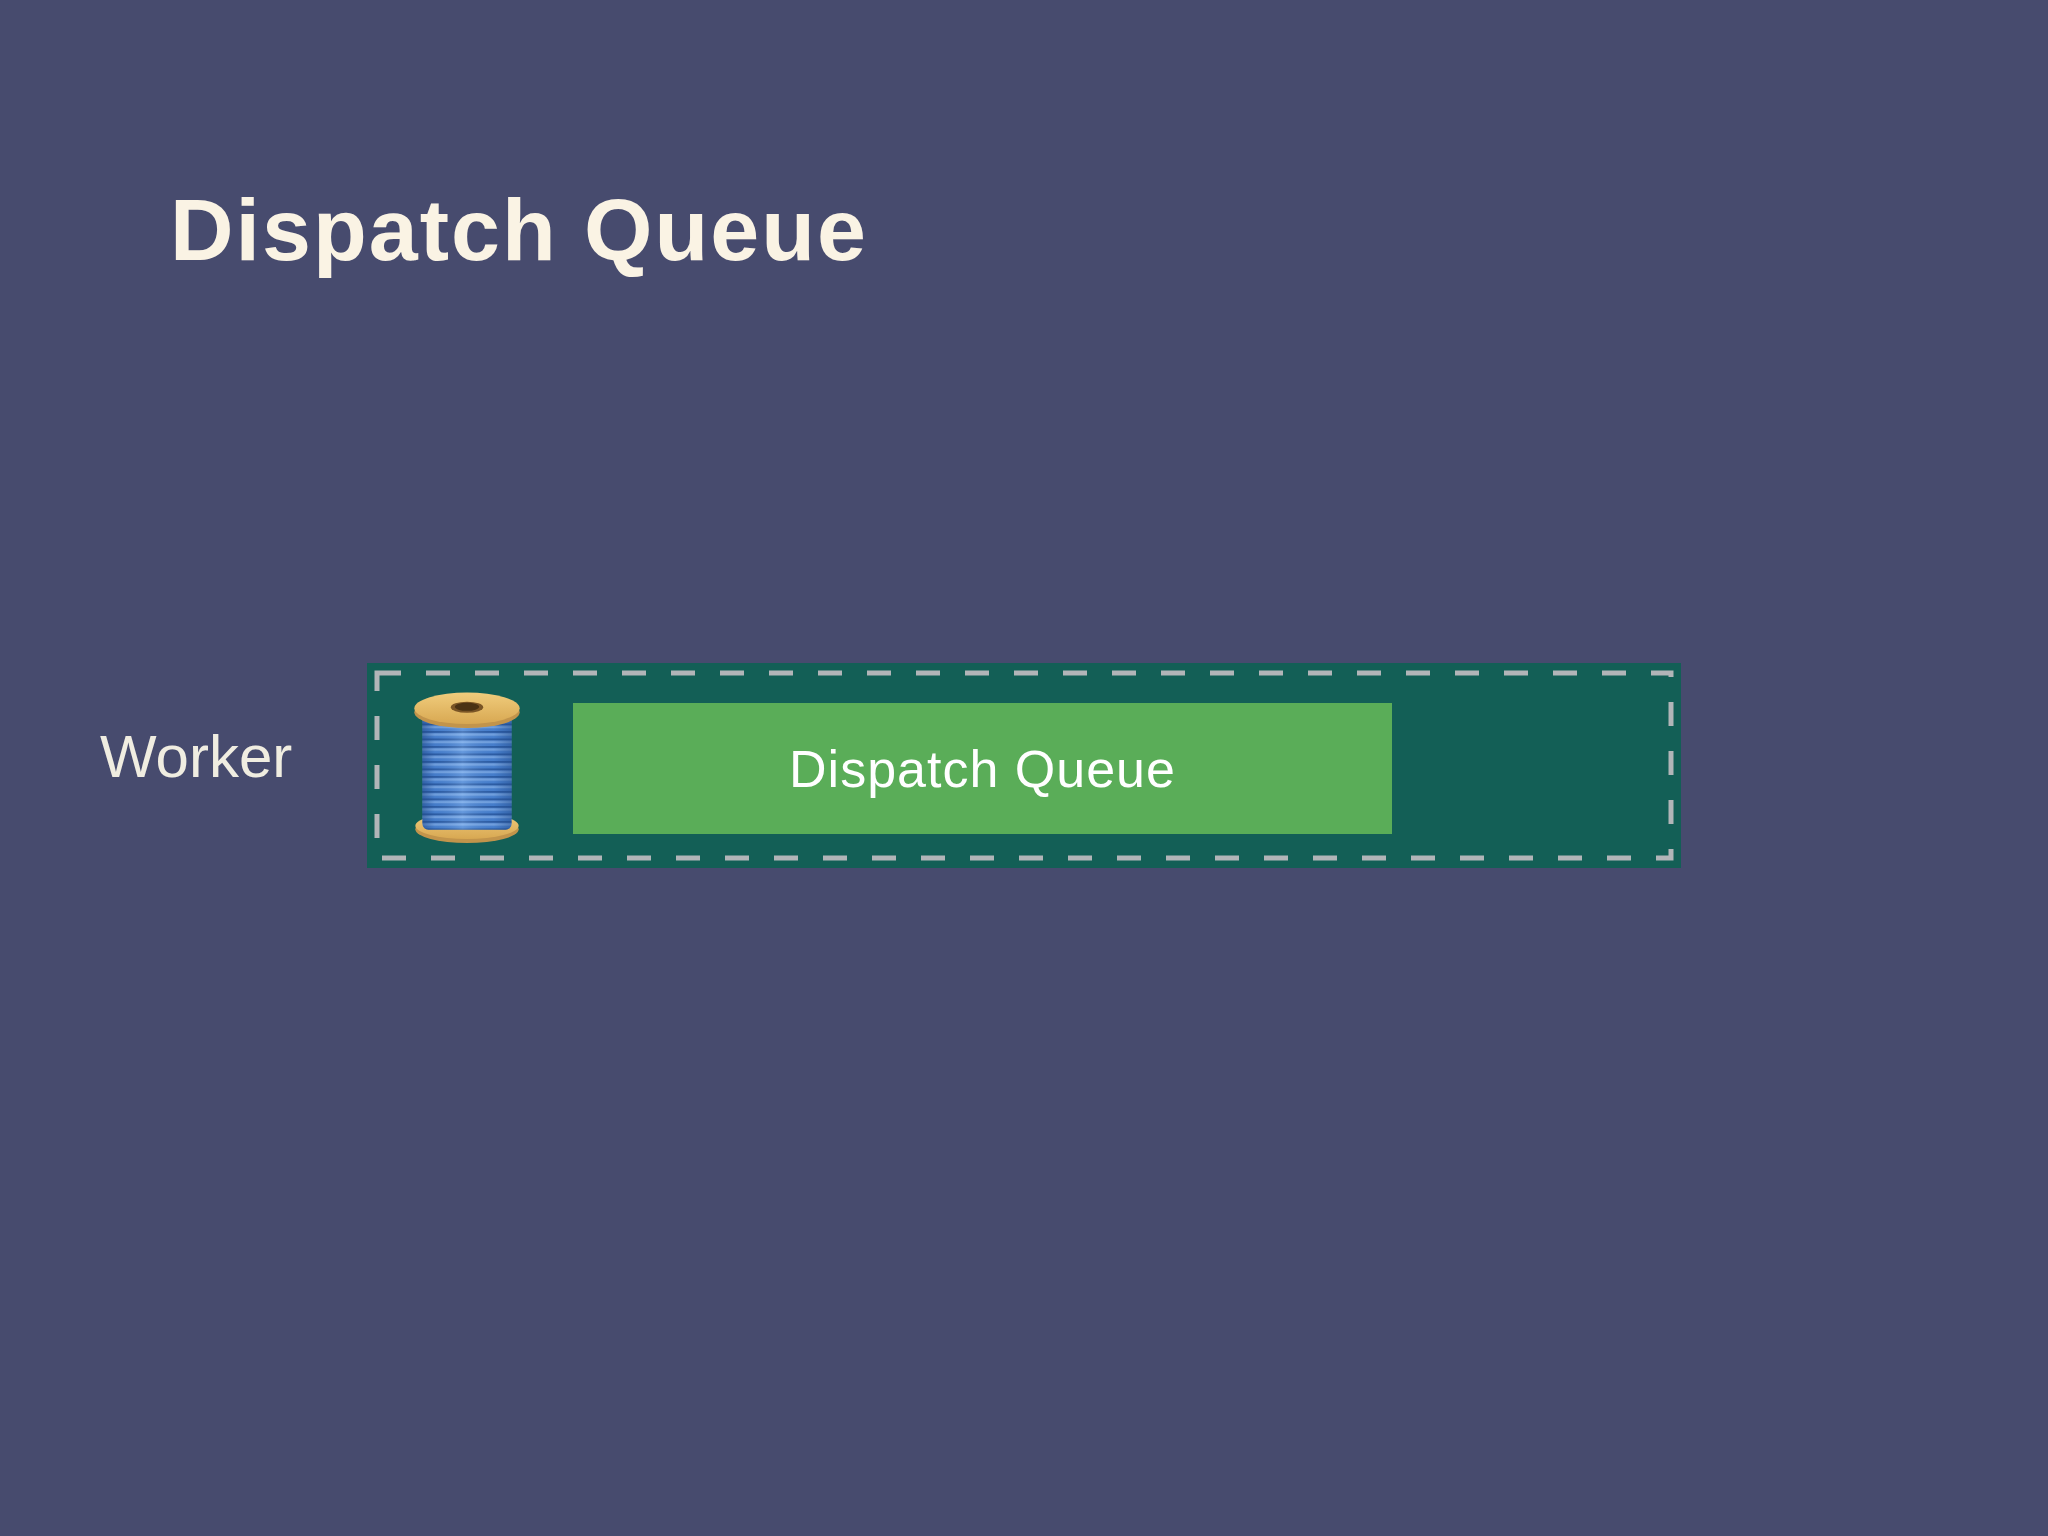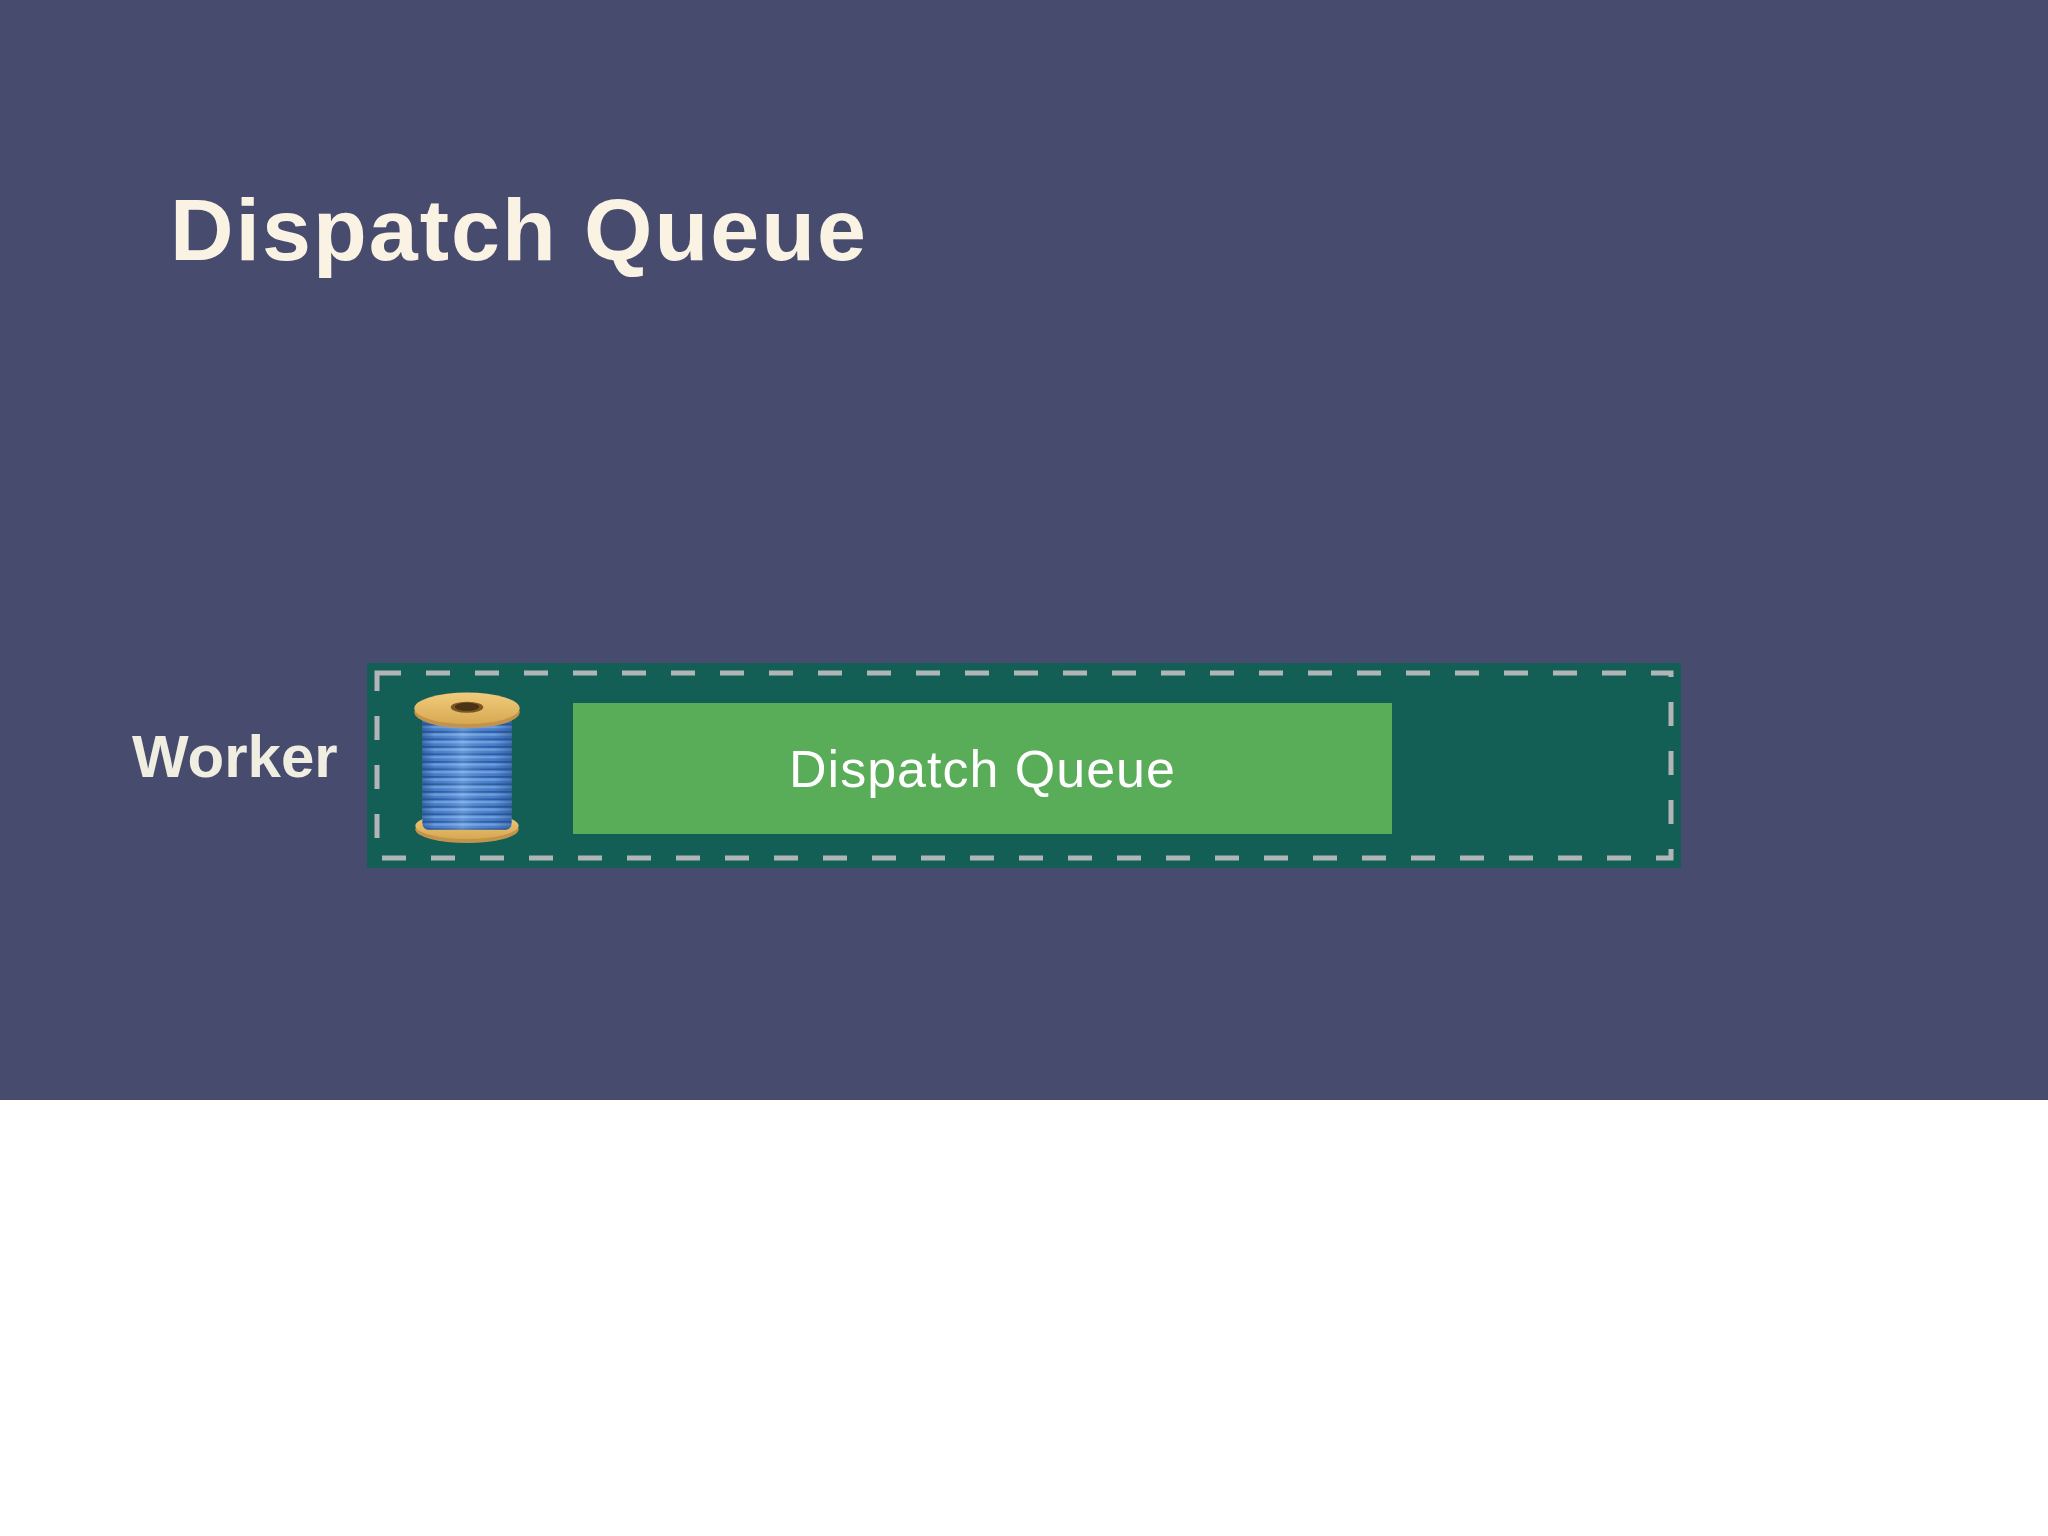--- a/index.html
+++ b/index.html
@@ -7,41 +7,41 @@
   html, body {
     width: 2048px;
     height: 1536px;
     overflow: hidden;
     font-family: "Liberation Sans", sans-serif;
   }
 
   .slide {
     position: relative;
     width: 2048px;
-    height: 1100px;
+    height: 1536px;
     background: var(--color-background, #474B6E);
   }
 
   .slide-title {
     position: absolute;
     left: 170px;
     top: 182px;
     font-size: 88px;
     font-weight: 700;
     letter-spacing: 2px;
     line-height: 1.1;
     color: var(--color-title-text, #FAF3E4);
   }
 
   .worker-label {
     position: absolute;
-    left: 132px;
+    left: 100px;
     top: 727px;
     font-size: 60px;
-    font-weight: 700;
+    font-weight: 400;
     line-height: 1;
     color: var(--color-worker-text, #F0EDE1);
   }
 
   .queue-container {
     position: absolute;
     left: 367px;
     top: 663px;
     width: 1314px;
     height: 205px;

